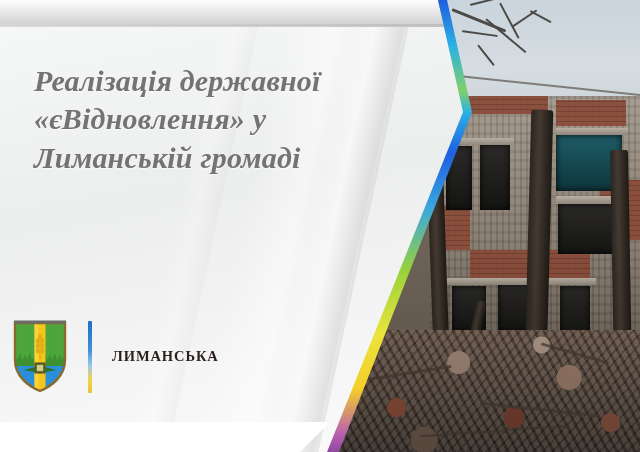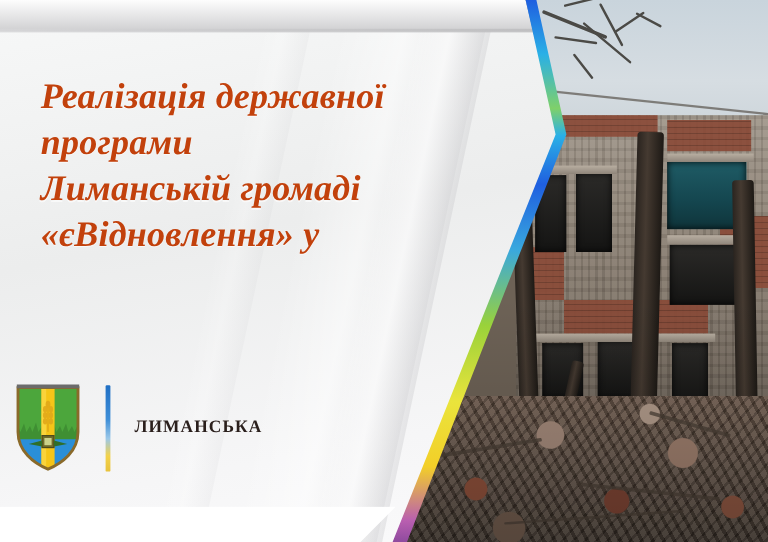--- a/index.html
+++ b/index.html
@@ -161,21 +161,21 @@
 
   
   .stripe { position: absolute; left: 0; top: 0; width: 640px; height: 452px; pointer-events: none; }
 
   
   .headline {
     position: absolute;
     left: 34px;
     top: 62px;
     width: 400px;
-    color: #c2410c;
+    color: #737373;
     font-style: italic;
     font-weight: bold;
     font-size: 30px;
     line-height: 1.28;
     letter-spacing: .2px;
     text-shadow: 0 1px 0 rgba(255,255,255,.6);
   }
   .headline .ln { display: block; white-space: nowrap; }
 
   
@@ -283,23 +283,22 @@
         <stop offset="0.86" stop-color="#f3cf28"></stop>
         <stop offset="0.96" stop-color="#b95fb0"></stop>
         <stop offset="1.00" stop-color="#8e4a9e"></stop>
       </linearGradient>
     </defs>
     <polygon points="438,0 447,0 472,112 339,452 327,452 463,112" fill="url(#stripeGrad)"></polygon>
   </svg>
 
   <div class="headline">
     <span class="ln">Реалізація державної</span>
-    <span class="ln">програми</span>
+    <span class="ln">«єВідновлення» у</span>
     <span class="ln">Лиманській громаді</span>
-    <span class="ln">«єВідновлення» у</span>
   </div>
 
   <div class="logo">
 
     <svg class="crest" viewBox="0 0 56 74">
       <defs>
         <clipPath id="shieldClip">
           <path d="M3 3 H53 V40 C53 56 40 66 28 71 C16 66 3 56 3 40 Z"></path>
         </clipPath>
       </defs>

